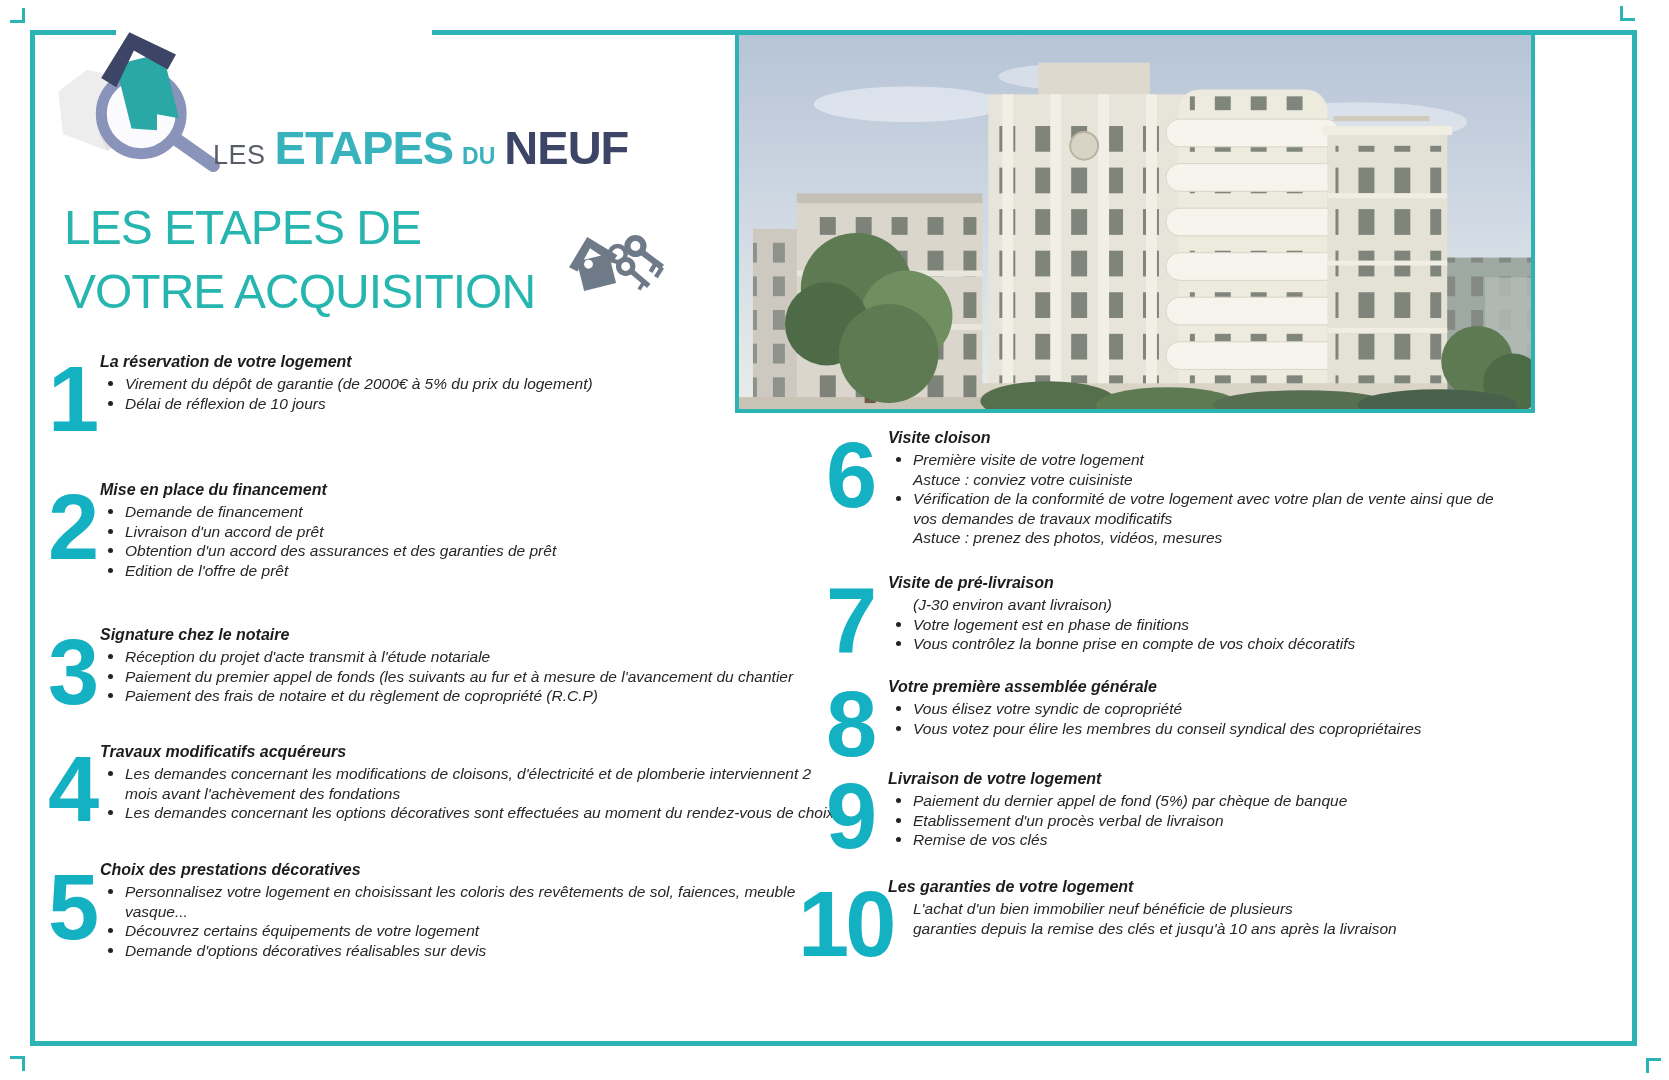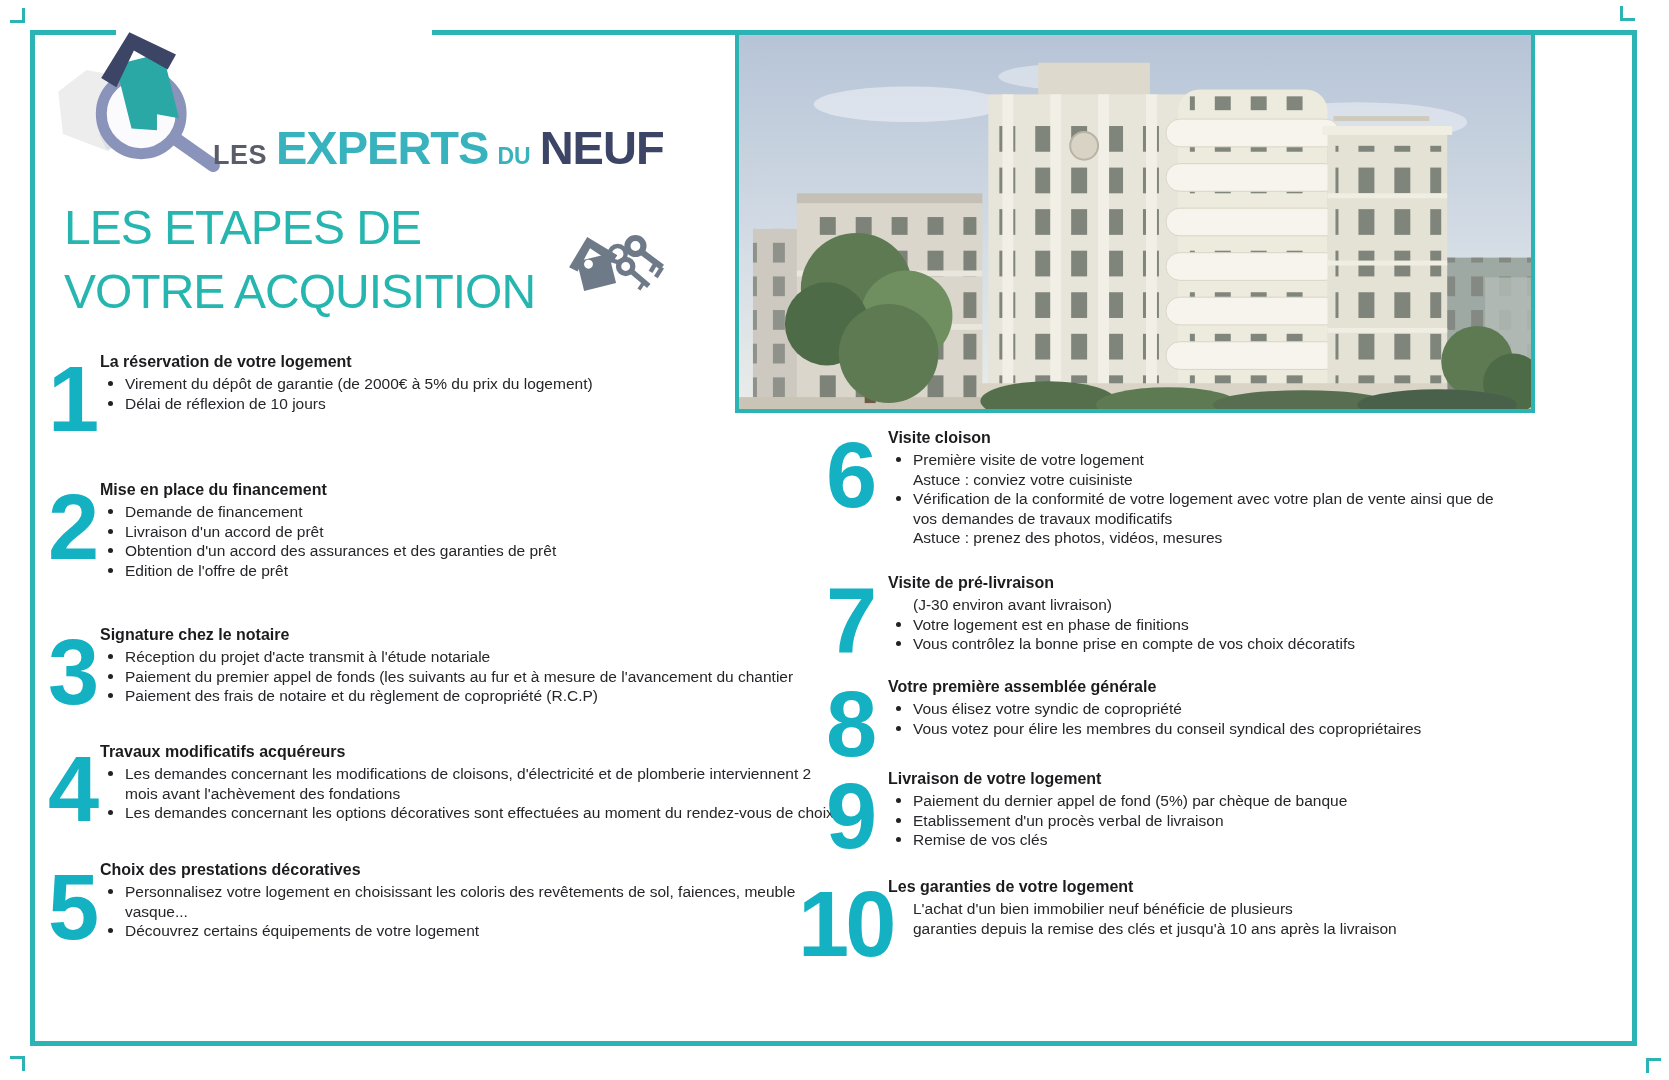--- a/index.html
+++ b/index.html
@@ -12,40 +12,40 @@
   .cmark{position:absolute;width:15px;height:15px;box-sizing:border-box;}
   .cm-tl{left:10px;top:8px;border-right:3px solid #2cb4b4;border-bottom:3px solid #2cb4b4;}
   .cm-tr{left:1620px;top:6px;border-left:3px solid #2cb4b4;border-bottom:3px solid #2cb4b4;}
   .cm-bl{left:10px;top:1056px;border-right:3px solid #2cb4b4;border-top:3px solid #2cb4b4;}
   .cm-br{left:1646px;top:1058px;border-left:3px solid #2cb4b4;border-top:3px solid #2cb4b4;}
 
   
   .logo-gap{position:absolute;left:116px;top:27px;width:316px;height:12px;background:#fff;}
   .logo-art{position:absolute;left:52px;top:2px;width:180px;height:182px;}
   .logo-text{position:absolute;left:213px;top:80px;display:flex;align-items:baseline;gap:9px;white-space:nowrap;}
-  .lt-les{font-size:27px;font-weight:700;color:#585d68;letter-spacing:.5px;}
+  .lt-les{font-size:27px;font-weight:400;color:#585d68;letter-spacing:.5px;}
   .lt-experts{font-size:47px;font-weight:700;color:#38b2bd;letter-spacing:-1px;}
   .lt-du{font-size:23px;font-weight:700;color:#38b2bd;}
   .lt-neuf{font-size:47px;font-weight:700;color:#3d4566;letter-spacing:-1px;margin-top:40px;}
 
   
   .title{position:absolute;left:64px;top:196px;color:#26b6af;font-weight:400;
          font-size:48px;line-height:64px;letter-spacing:-1px;}
   .keys-icon{position:absolute;left:560px;top:222px;width:110px;height:80px;}
 
   
   .photo{position:absolute;left:735px;top:31px;width:800px;height:382px;
          border:4px solid #2cb4b4;box-sizing:border-box;background:#dfe5e8;}
   .photo svg{display:block;width:100%;height:100%;}
 
   
   .step{position:absolute;display:flex;}
   .num{color:#14b1c2;font-weight:700;font-size:92px;line-height:78px;margin-top:8px;
        letter-spacing:-4px;text-align:left;flex:none;}
-  .stx{flex:1;}
+  .stx{flex:1;font-style:italic;}
   .sh{font-weight:700;color:#1c1c1f;font-size:16px;line-height:20px;margin:0 0 2px 0;}
   .bullets{list-style:none;margin:0;padding:0;}
   .b{position:relative;padding-left:25px;font-size:15.5px;line-height:19.5px;}
   .b::before{content:"";position:absolute;left:8px;top:7px;width:5px;height:5px;
              border-radius:50%;background:#222;}
   .note,.plain{padding-left:25px;font-size:15.5px;line-height:19.5px;}
   .s1{left:48px;top:352px;width:760px;} .s1 .num{width:52px;}
   .s2{left:48px;top:480px;width:760px;} .s2 .num{width:52px;}
   .s3{left:48px;top:625px;width:790px;} .s3 .num{width:52px;}
   .s4{left:48px;top:742px;width:790px;} .s4 .num{width:52px;}
@@ -73,21 +73,21 @@
     <line x1="152" y1="152" x2="206" y2="190" stroke="#8a93ba" stroke-width="17" stroke-linecap="round"></line>
     <circle cx="114" cy="124" r="51" fill="#fbfbfd" stroke="#8a93ba" stroke-width="14"></circle>
     <g transform="rotate(-14 115 85)">
       <polygon points="88,54 150,54 150,140 124,128 119,148 88,138" fill="#2aa8a5"></polygon>
       <path d="M66 66 L115 18 L166 60 L151 76 L115 42 L82 82 Z" fill="#3d4566"></path>
     </g>
   </svg>
 </div>
 <div class="logo-text">
   <span class="lt-les">LES</span>
-  <span class="lt-experts">EXPERTS</span>
+  <span class="lt-experts">ETAPES</span>
   <span class="lt-du">DU</span>
   <span class="lt-neuf">NEUF</span>
 </div>
 
 <div class="title">
   <div>LES ETAPES DE</div>
   <div>VOTRE ACQUISITION</div>
 </div>
 
 <div class="keys-icon">
@@ -244,20 +244,21 @@
   </div>
 </div>
 
 <div class="step s5">
   <div class="num">5</div>
   <div class="stx">
     <p class="sh">Choix des prestations décoratives</p>
     <ul class="bullets">
       <li class="b">Personnalisez votre logement en choisissant les coloris des revêtements de sol, faiences, meuble vasque...</li>
       <li class="b">Découvrez certains équipements de votre logement</li>
+      <li class="b">Demande d'options décoratives réalisables sur devis</li>
     </ul>
   </div>
 </div>
 
 <div class="step s6">
   <div class="num">6</div>
   <div class="stx">
     <p class="sh">Visite cloison</p>
     <ul class="bullets">
       <li class="b">

